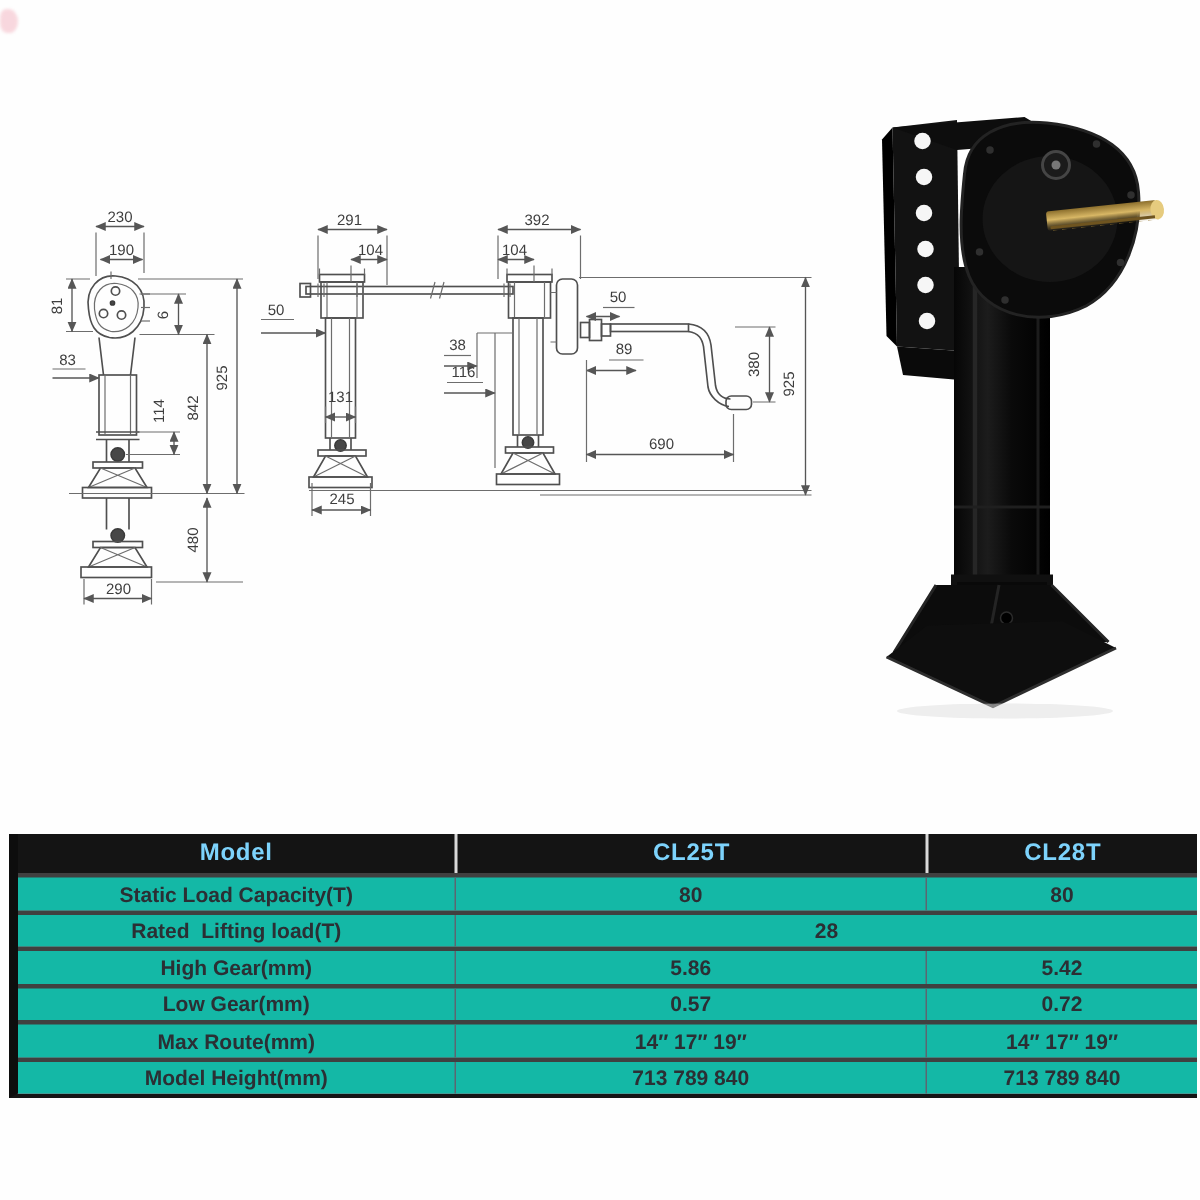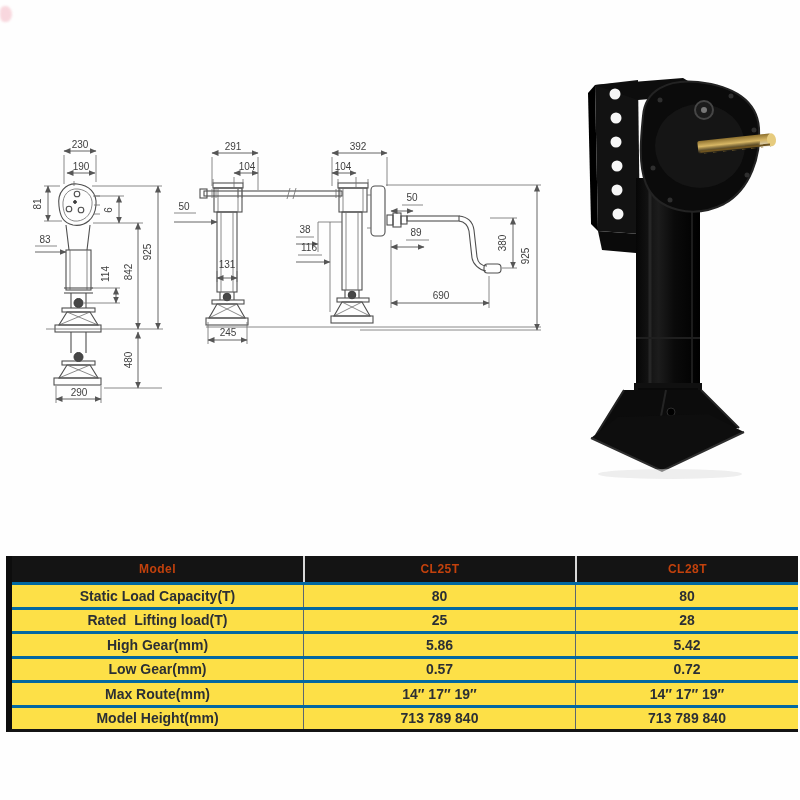--- a/index.html
+++ b/index.html
@@ -10,24 +10,24 @@
   .dwg{position:absolute;left:0;top:100px}
   .photo{position:absolute;left:558px;top:38px}
   svg text{font-family:"Liberation Sans",sans-serif}
   .dim{font-size:10px;fill:#3e3e3e}
   .shape{stroke:#4f4f4f;stroke-width:1.1;fill:none}
   .thin{stroke:#6d6d6d;stroke-width:.8;fill:none}
   .dimline{stroke:#565656;stroke-width:.9;fill:none}
   .pin{fill:#474747;stroke:#3a3a3a}
   
   .spec{position:absolute;left:6px;top:556px;width:792px;border-left:6px solid #0d0d0d;border-bottom:3px solid #141414;background:#d5e8f6}
-  .hdr{display:flex;align-items:center;height:26px;background:#141414;color:#c2410c;font-weight:bold;font-size:12px;letter-spacing:.5px}
-  .row{display:flex;align-items:center;height:24.5px;border-top:3px solid #0369a1;background:#fde047;font-size:14px;font-weight:bold;color:#2b2f34}
+  .hdr{display:flex;align-items:center;height:26px;background:#141414;color:#7dd3fc;font-weight:bold;font-size:16px;letter-spacing:.5px}
+  .row{display:flex;align-items:center;height:24.5px;border-top:3px solid #404040;background:#14b8a6;font-size:14px;font-weight:bold;color:#2b2f34}
   .c1{width:291px;text-align:center;white-space:pre}
-  .c2{width:272px;text-align:left}
+  .c2{width:314px;text-align:left}
   .c3{flex:1;text-align:left}
   .row .c2,.row .c3{border-left:1px solid #5c6670;align-self:stretch;display:flex;align-items:center;justify-content:center}
   .hdr .c2,.hdr .c3{border-left:2px solid #d9d9d9;align-self:stretch;display:flex;align-items:center;justify-content:center}
 </style>
 </head>
 <body>
 
 <div class="stage">
 
   <div class="artifact"></div>
@@ -267,21 +267,20 @@
       <div class="c2">CL25T</div>
       <div class="c3">CL28T</div>
     </div>
     <div class="row">
       <div class="c1">Static Load Capacity(T)</div>
       <div class="c2">80</div>
       <div class="c3">80</div>
     </div>
     <div class="row">
       <div class="c1">Rated  Lifting load(T)</div>
-      <div class="c2">25</div>
       <div class="c3">28</div>
     </div>
     <div class="row">
       <div class="c1">High Gear(mm)</div>
       <div class="c2">5.86</div>
       <div class="c3">5.42</div>
     </div>
     <div class="row">
       <div class="c1">Low Gear(mm)</div>
       <div class="c2">0.57</div>

